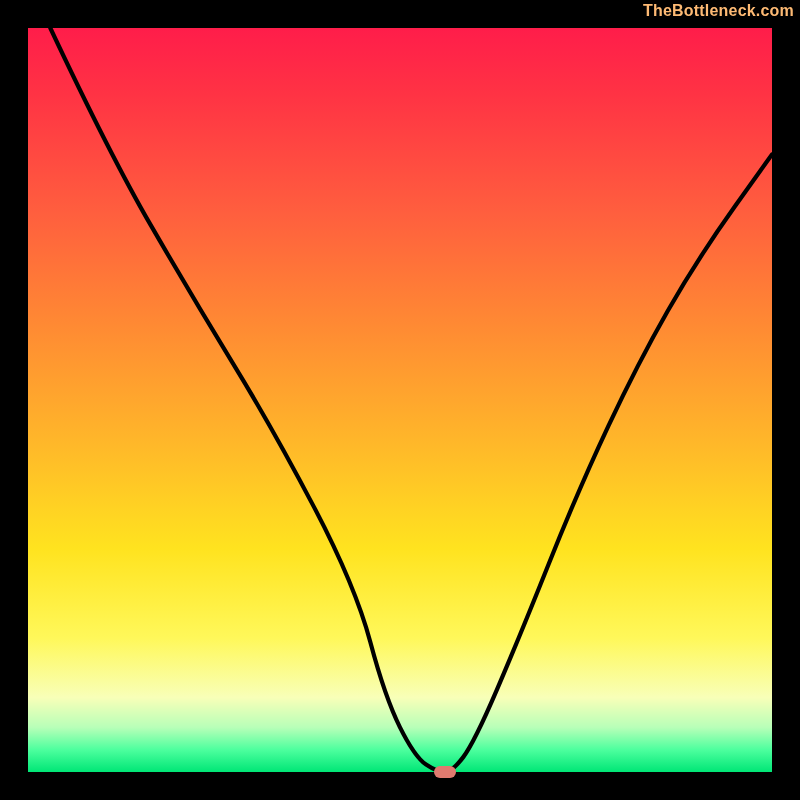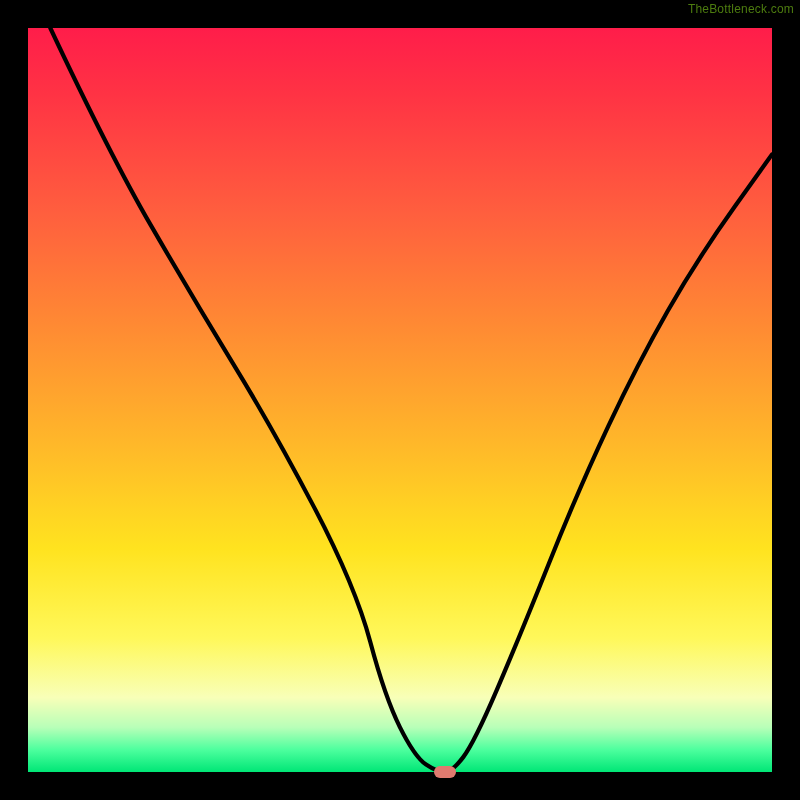--- a/index.html
+++ b/index.html
@@ -51,23 +51,23 @@
     width: 22px;
     height: 12px;
     border-radius: 6px;
     background: #e07a6f;
     transform: translate(-50%, -50%);
   }
   .attribution {
     position: absolute;
     top: 2px;
     right: 6px;
-    color: #4d7c0f;
-    font-size: 12px;
-    font-weight: 400;
+    color: #fdba74;
+    font-size: 16px;
+    font-weight: 700;
     letter-spacing: 0.2px;
     user-select: none;
   }
 </style>
 </head>
 <body>
 
 <div class="frame">
   <div class="attribution">TheBottleneck.com</div>
 

